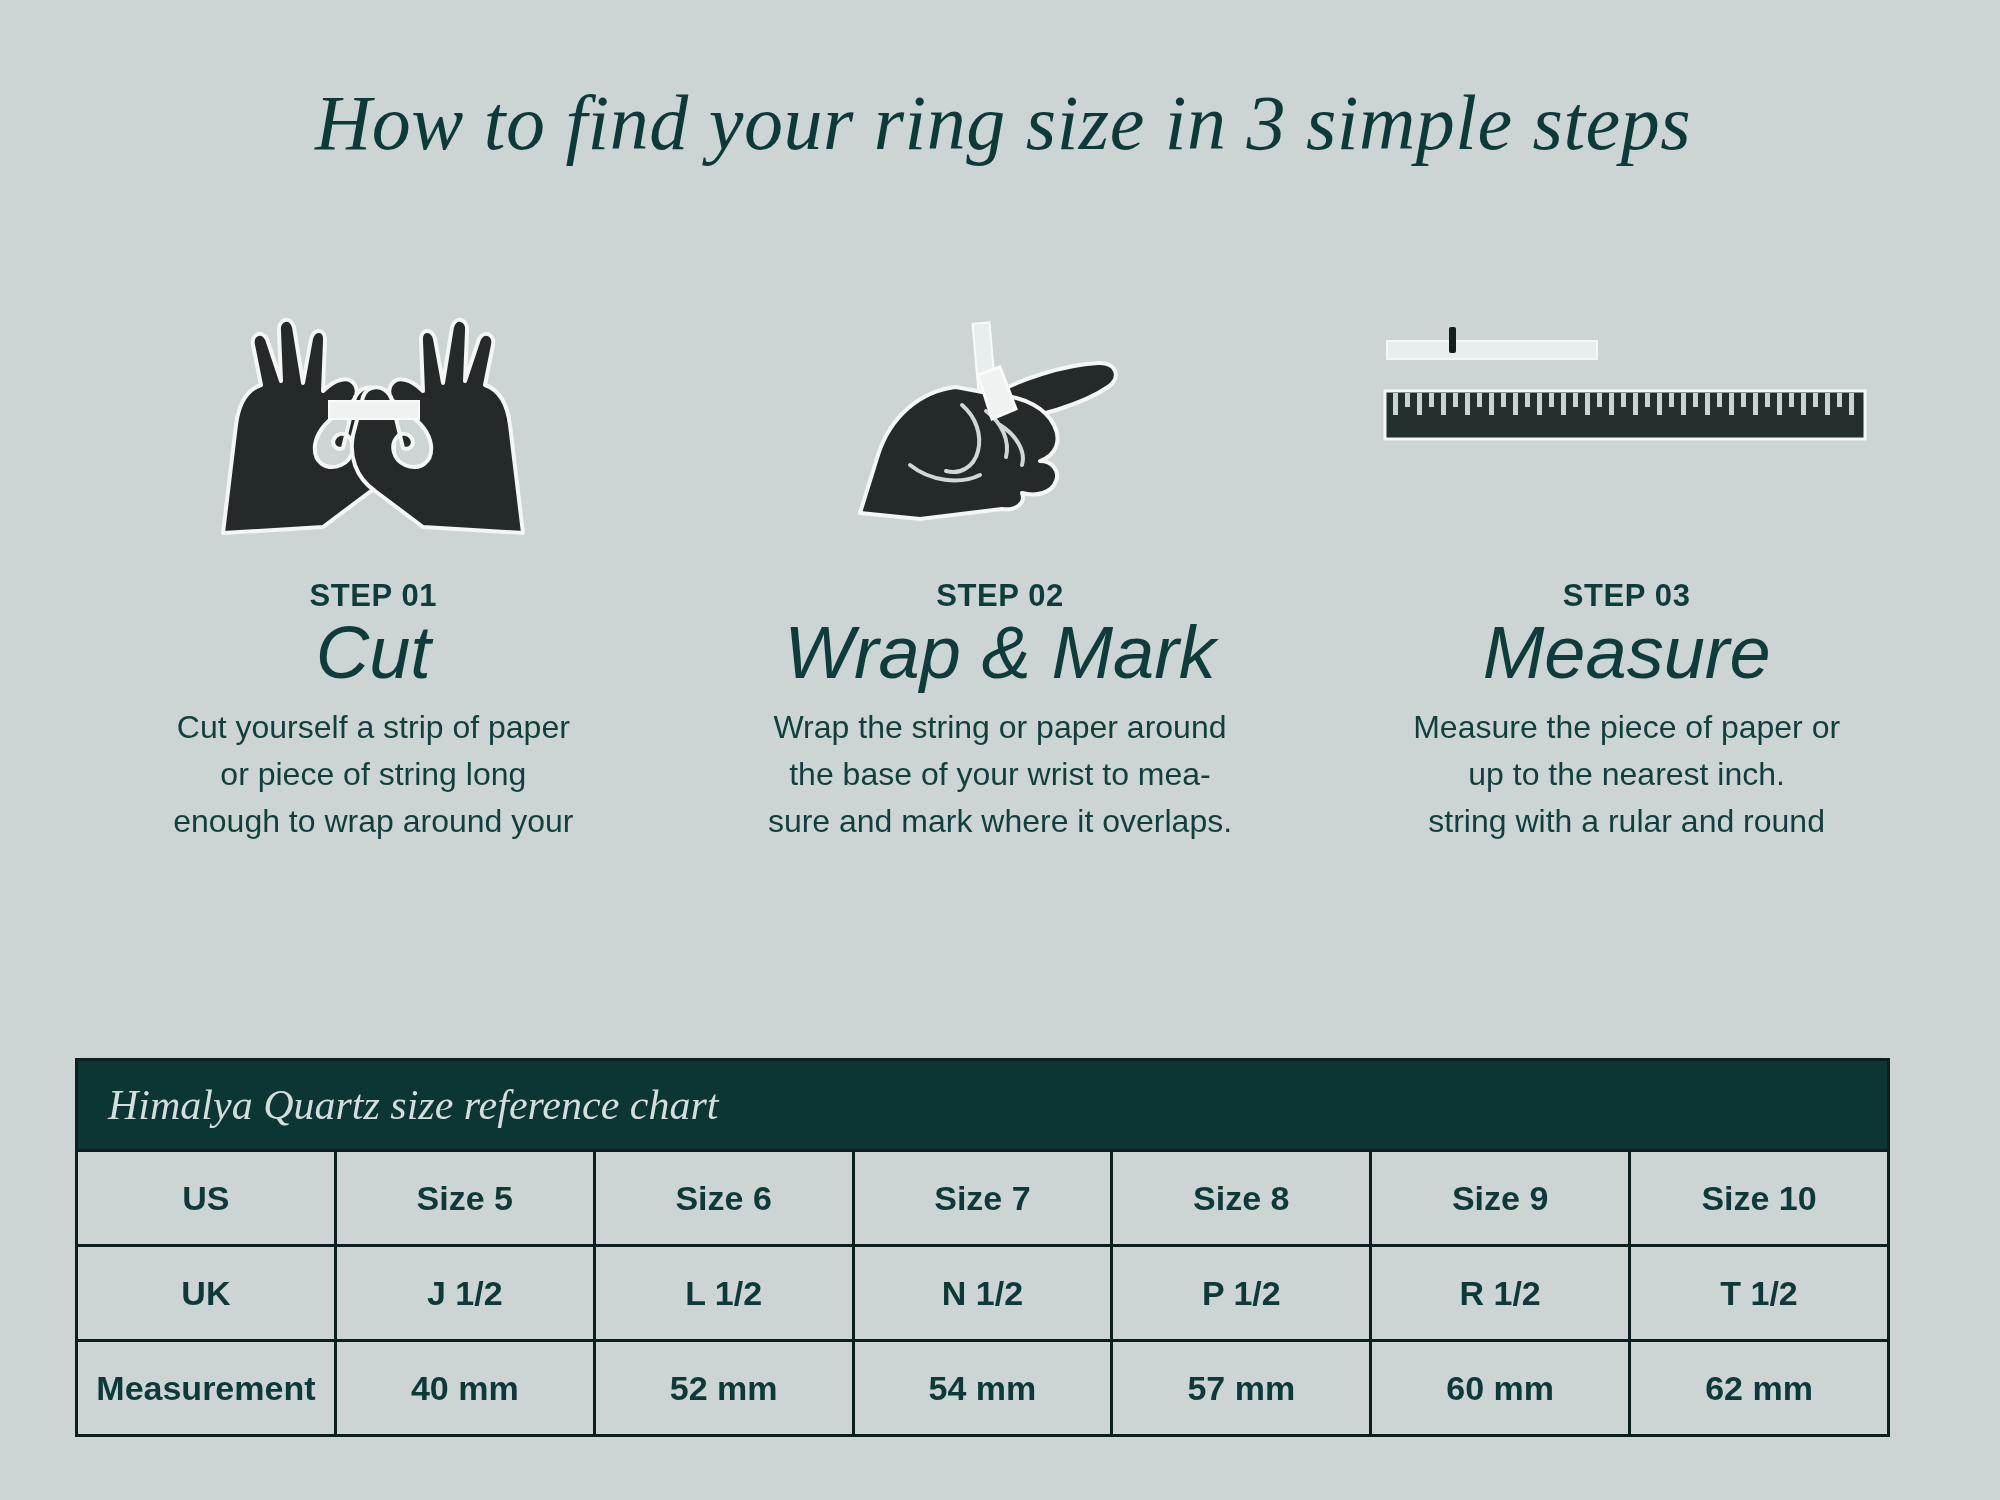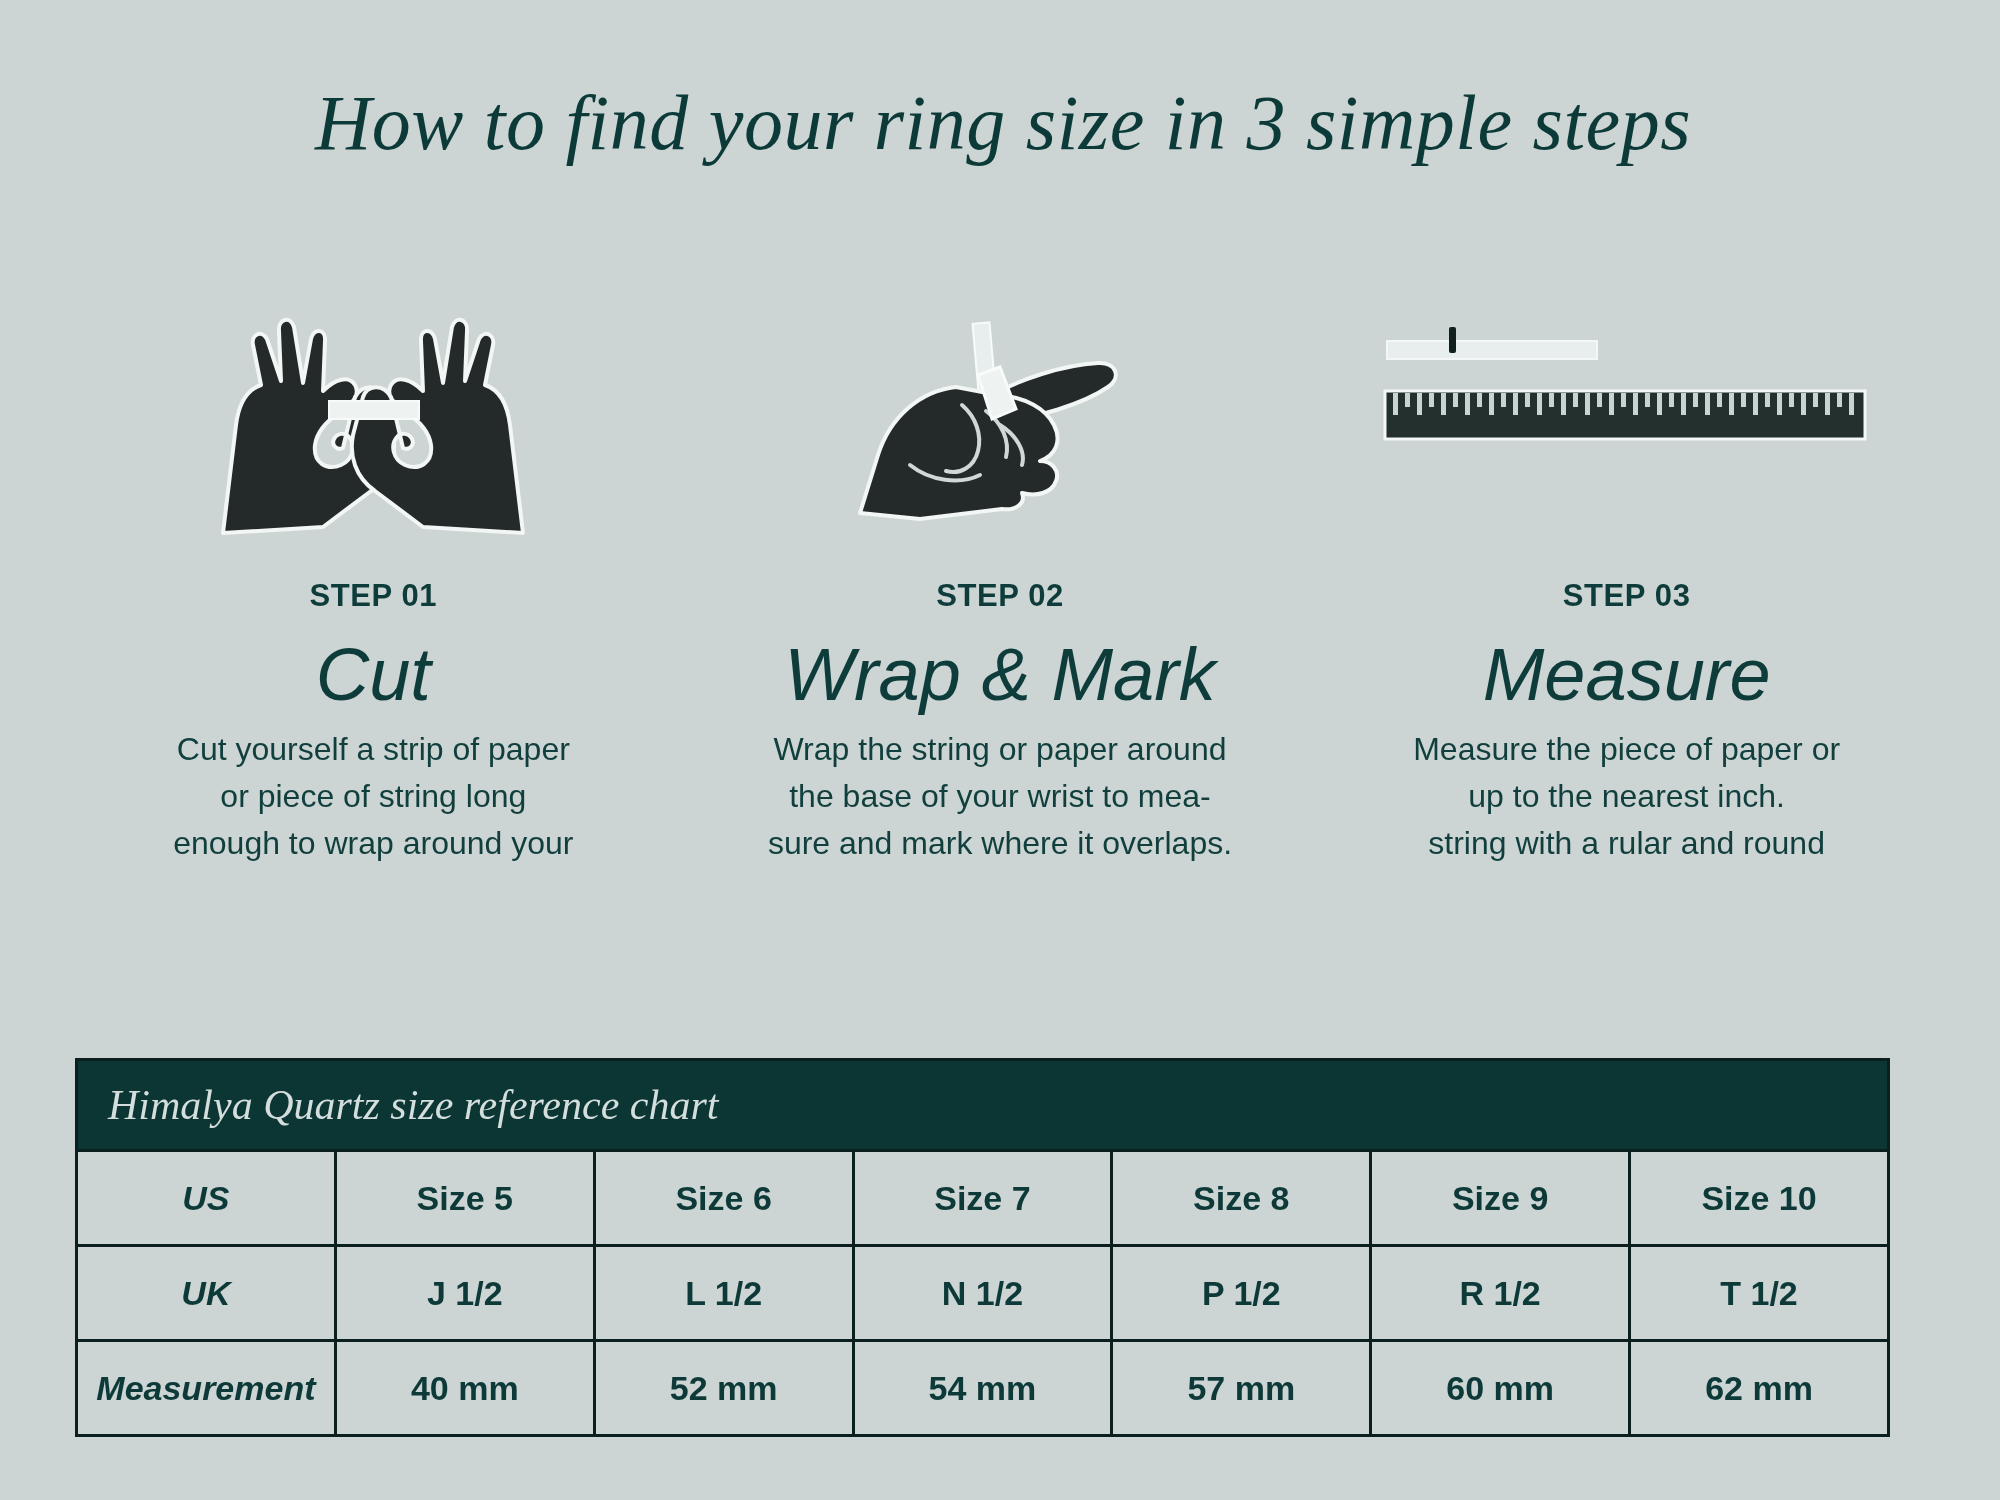--- a/index.html
+++ b/index.html
@@ -63,21 +63,20 @@
     font-weight: bold;
     color: #0e3c3a;
     letter-spacing: 0.6px;
     margin-top: 8px;
   }
   .step-name {
     font-size: 74px;
     font-style: italic;
     font-weight: 400;
     color: #0e3c3a;
-    margin-top: 22px;
     line-height: 1.05;
     white-space: nowrap;
   }
   .step-desc {
     font-size: 32px;
     line-height: 1.48;
     color: #113f3d;
     text-align: center;
     margin-top: 12px;
     max-width: 560px;
@@ -109,21 +108,21 @@
     border-bottom: 3px solid #0a1f1e;
     height: 86px;
     text-align: left;
     padding-left: 30px;
     color: #d4dedc;
     font-family: "Liberation Serif", "DejaVu Serif", serif;
     font-style: italic;
     font-weight: 400;
     font-size: 42px;
   }
-  .col-label { width: 200px; font-style: italic; }
+  .col-label { width: 200px; }
 </style>
 </head>
 <body>
 
 <div class="page-title">How to find your ring size in 3 simple steps</div>
 
 <div class="steps">
 
   <div class="step">
     <div class="illus">

